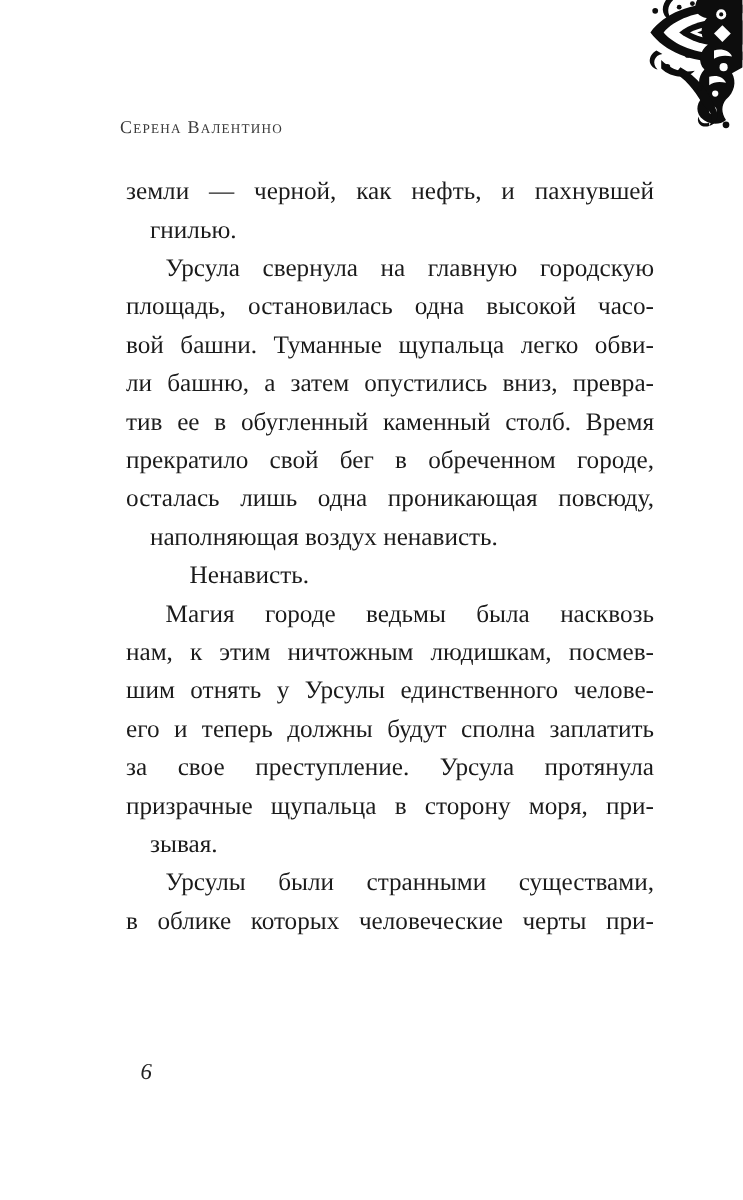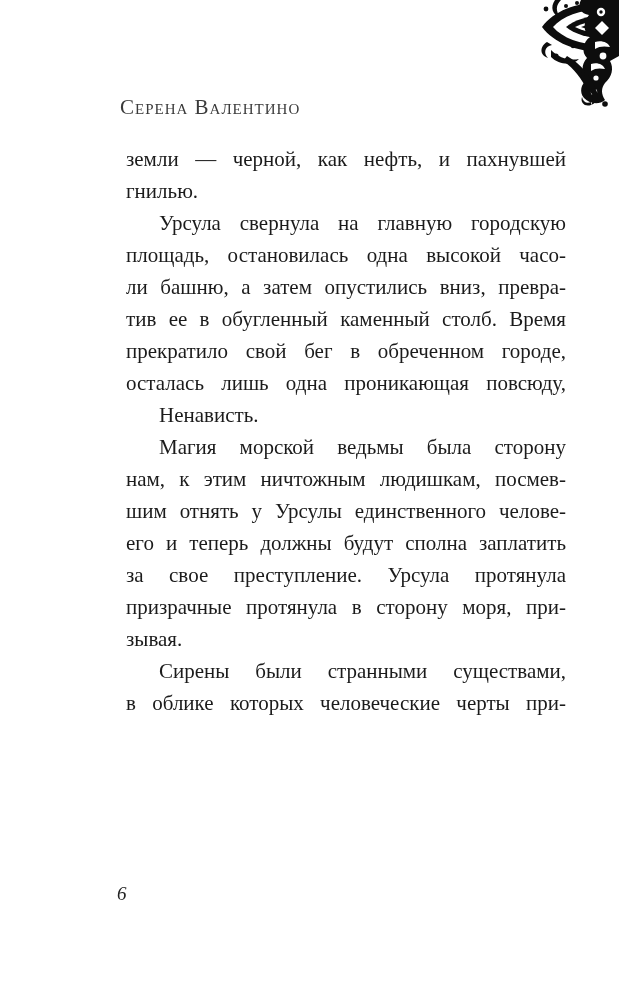--- a/index.html
+++ b/index.html
@@ -9,40 +9,40 @@
     background:#ffffff;
     overflow:hidden;
     font-family:"Liberation Serif","DejaVu Serif",serif;
     color:#1b1b1b;
   }
   .ornament{
     position:absolute;top:0;right:0;
     width:80px;height:108px;
   }
   .running-header{
-    position:absolute;left:120px;top:99px;
-    font-size:21px;line-height:16px;
+    position:absolute;left:100px;top:99px;
+    font-size:15px;line-height:16px;
     font-variant:small-caps;
     letter-spacing:1px;
     color:#3a3a3a;
     white-space:nowrap;
     font-family:Liberation Serif, serif;
   }
   .body-text{
-    position:absolute;left:126px;top:143px;
+    position:absolute;left:105px;top:143px;
     width:440px;
   }
   .line{
     font-size:21px;
     line-height:32px;height:32px;
     text-align:justify;
     text-align-last:justify;
     color:#1b1b1b;
   }
-  .line.end{text-align-last:left;}
+  .line.end{text-align-last:left;margin-left:20px;}
   .line.indent{text-indent:33px;}
   .page-number{
     position:absolute;left:117px;top:883px;
     font-size:19px;line-height:22px;
     font-style:italic;
     color:#222222;
   }
 </style>
 </head>
 <body>
@@ -89,31 +89,33 @@
     </g>
   </svg>
 
   <div class="running-header">Серена Валентино</div>
 
   <div class="body-text">
       <div class="line">земли — черной, как нефть, и пахнувшей</div>
       <div class="line end">гнилью.</div>
       <div class="line indent">Урсула свернула на главную городскую</div>
       <div class="line">площадь, остановилась одна высокой часо-</div>
+      <div class="line">вой башни. Туманные щупальца легко обви-</div>
       <div class="line">ли башню, а затем опустились вниз, превра-</div>
       <div class="line">тив ее в обугленный каменный столб. Время</div>
       <div class="line">прекратило свой бег в обреченном городе,</div>
       <div class="line">осталась лишь одна проникающая повсюду,</div>
+      <div class="line end">наполняющая воздух ненависть.</div>
       <div class="line indent end">Ненависть.</div>
-      <div class="line indent">Магия морской ведьмы была сторону</div>
+      <div class="line indent">Магия городе ведьмы была насквозь</div>
       <div class="line">нам, к этим ничтожным людишкам, посмев-</div>
       <div class="line">шим отнять у Урсулы единственного челове-</div>
       <div class="line">его и теперь должны будут сполна заплатить</div>
       <div class="line">за свое преступление. Урсула протянула</div>
-      <div class="line">призрачные протянула в сторону моря, при-</div>
+      <div class="line">призрачные щупальца в сторону моря, при-</div>
       <div class="line end">зывая.</div>
-      <div class="line indent">Сирены были странными существами,</div>
+      <div class="line indent">Урсулы были странными существами,</div>
       <div class="line">в облике которых человеческие черты при-</div>
     </div>
 
   <div class="page-number">6</div>
 
 </div>
 
 </body></html>

